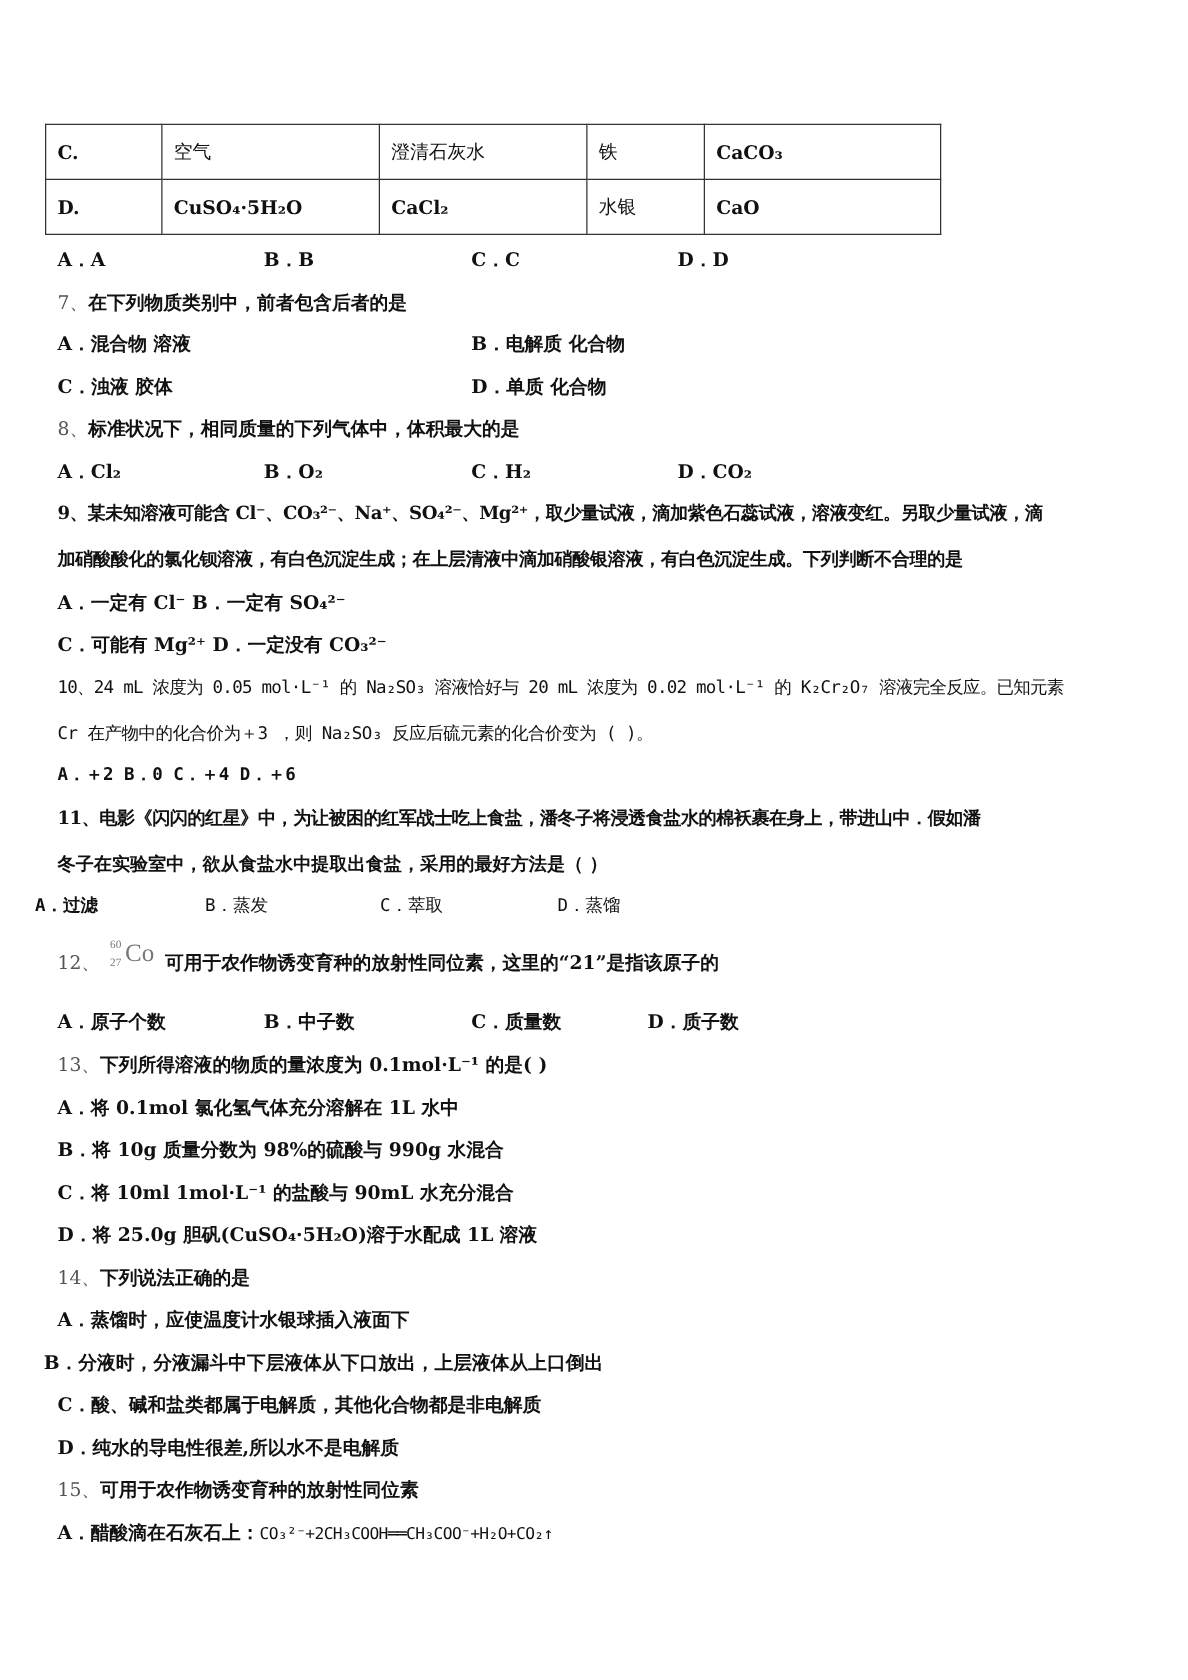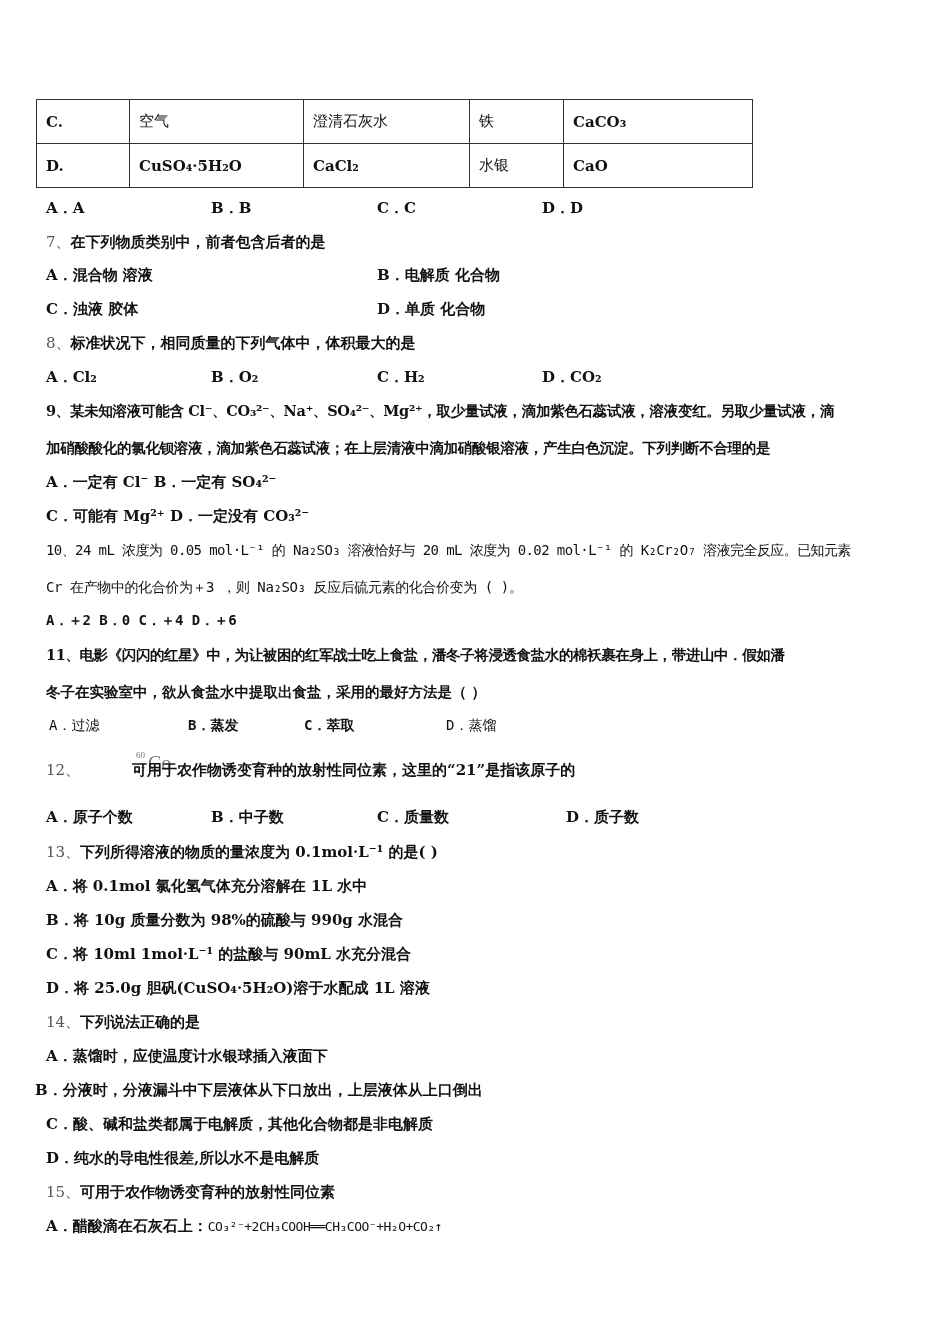--- a/index.html
+++ b/index.html
@@ -19,21 +19,21 @@
   }
   table.answers td {
     border: 1.5px solid #333;
     height: 44px;
     padding: 0 0 0 9px;
     vertical-align: middle;
     box-sizing: border-box;
   }
   .opt { position: absolute; font-weight: bold; white-space: nowrap; line-height: 1; }
   .mono { font-family: "DejaVu Sans Mono", "Liberation Mono", monospace; font-size: 14px; }
-  .iso { position: absolute; color: #777; font-family: "Liberation Serif", serif; margin-left: 48px; }
+  .iso { position: absolute; color: #777; font-family: "Liberation Serif", serif; }
 </style>
 </head>
 <body>
 
 <table class="answers">
   <tbody>
       <tr>
     <td class="b" style="width:93px">C.</td>
     <td style="width:174px">空气</td>
     <td style="width:166px">澄清石灰水</td>
@@ -67,50 +67,50 @@
   <span class="num">8、</span><span class="b">标准状况下，相同质量的下列气体中，体积最大的是</span>
 </div>
 <span class="opt" style="left:46px;top:370px">A．Cl₂</span>
 <span class="opt" style="left:211px;top:370px">B．O₂</span>
 <span class="opt" style="left:377px;top:370px">C．H₂</span>
 <span class="opt" style="left:542px;top:370px">D．CO₂</span>
 
 <div class="abs b" style="left:46px;top:404px;font-size:14.5px;letter-spacing:-0.3px">
   <span>9、</span><span>某未知溶液可能含 Cl⁻、CO₃²⁻、Na⁺、SO₄²⁻、Mg²⁺，取少量试液，滴加紫色石蕊试液，溶液变红。另取少量试液，滴</span>
 </div>
-<div class="abs b" style="left:46px;top:441px;font-size:14.5px;letter-spacing:-0.3px">加硝酸酸化的氯化钡溶液，滴加紫色石蕊试液；在上层清液中滴加硝酸银溶液，产生白色沉淀。下列判断不合理的是</div>
+<div class="abs b" style="left:46px;top:441px;font-size:14.5px;letter-spacing:-0.3px">加硝酸酸化的氯化钡溶液，有白色沉淀生成；在上层清液中滴加硝酸银溶液，有白色沉淀生成。下列判断不合理的是</div>
 <span class="opt" style="left:46px;top:475px">A．一定有 Cl⁻   B．一定有 SO₄²⁻</span>
 <span class="opt" style="left:46px;top:509px">C．可能有 Mg²⁺   D．一定没有 CO₃²⁻</span>
 
 <div class="abs mono" style="left:46px;top:543px;letter-spacing:-0.6px">
   <span>10、</span><span>24 mL 浓度为 0.05 mol·L⁻¹ 的 Na₂SO₃ 溶液恰好与 20 mL 浓度为 0.02 mol·L⁻¹ 的 K₂Cr₂O₇ 溶液完全反应。已知元素</span>
 </div>
 <div class="abs mono" style="left:46px;top:580px;letter-spacing:-0.4px">Cr 在产物中的化合价为＋3 ，则 Na₂SO₃ 反应后硫元素的化合价变为      (    )。</div>
 <span class="opt mono" style="left:46px;top:613px">A．＋2  B．0  C．＋4  D．＋6</span>
 
 <div class="abs b" style="left:46px;top:648px;font-size:14.5px;letter-spacing:-0.4px">
   <span>11、</span><span>电影《闪闪的红星》中，为让被困的红军战士吃上食盐，潘冬子将浸透食盐水的棉袄裹在身上，带进山中．假如潘</span>
 </div>
 <div class="abs b" style="left:46px;top:685px;font-size:14.5px">冬子在实验室中，欲从食盐水中提取出食盐，采用的最好方法是（  ）</div>
-<span class="opt mono" style="left:49px;top:718px;font-weight:normal">A．过滤</span>
-<span class="opt mono" style="left:188px;top:718px;font-weight:bold">B．蒸发</span>
-<span class="opt mono" style="left:304px;top:718px;font-weight:bold">C．萃取</span>
+<span class="opt mono" style="left:28px;top:718px;font-weight:bold">A．过滤</span>
+<span class="opt mono" style="left:164px;top:718px;font-weight:normal">B．蒸发</span>
+<span class="opt mono" style="left:304px;top:718px;font-weight:normal">C．萃取</span>
 <span class="opt mono" style="left:446px;top:718px;font-weight:normal">D．蒸馏</span>
 
 <span class="abs num" style="left:46px;top:763px">12、</span>
 <div>
   <span class="iso" style="left:88px;top:750px;font-size:9px">60</span>
   <span class="iso" style="left:88px;top:765px;font-size:9px">27</span>
   <span class="iso" style="left:100px;top:752px;font-size:20px">Co</span>
 </div>
 <span class="abs b" style="left:132px;top:763px">可用于农作物诱变育种的放射性同位素，这里的“21”是指该原子的</span>
 <span class="opt" style="left:46px;top:810px">A．原子个数</span>
 <span class="opt" style="left:211px;top:810px">B．中子数</span>
 <span class="opt" style="left:377px;top:810px">C．质量数</span>
-<span class="opt" style="left:566px;top:810px">D．质子数</span>
+<span class="opt" style="left:518px;top:810px">D．质子数</span>
 
 <div class="abs" style="left:46px;top:845px">
   <span class="num">13、</span><span class="b">下列所得溶液的物质的量浓度为 0.1mol·L⁻¹ 的是(          )</span>
 </div>
 <span class="opt" style="left:46px;top:879px">A．将 0.1mol 氯化氢气体充分溶解在 1L 水中</span>
 <span class="opt" style="left:46px;top:913px">B．将 10g 质量分数为 98%的硫酸与 990g 水混合</span>
 <span class="opt" style="left:46px;top:947px">C．将 10ml  1mol·L⁻¹ 的盐酸与 90mL 水充分混合</span>
 <span class="opt" style="left:46px;top:981px">D．将 25.0g 胆矾(CuSO₄·5H₂O)溶于水配成 1L 溶液</span>
 
 <div class="abs" style="left:46px;top:1015px">

